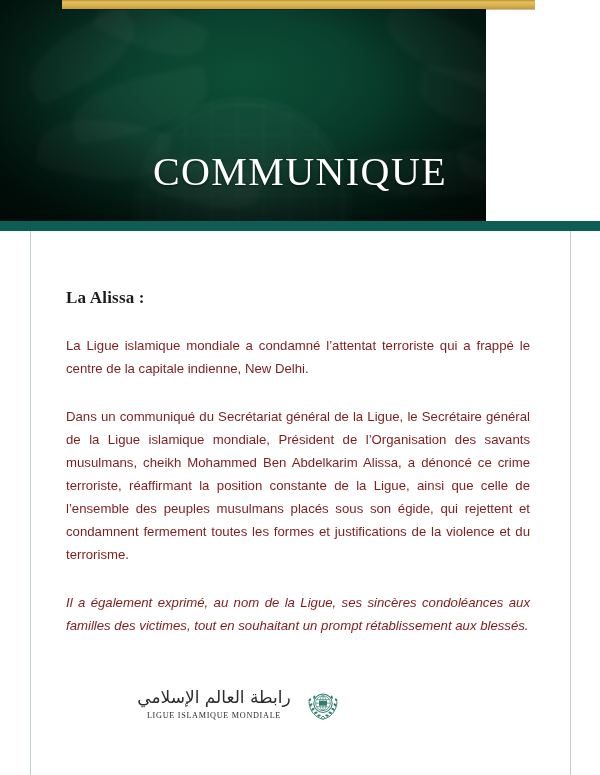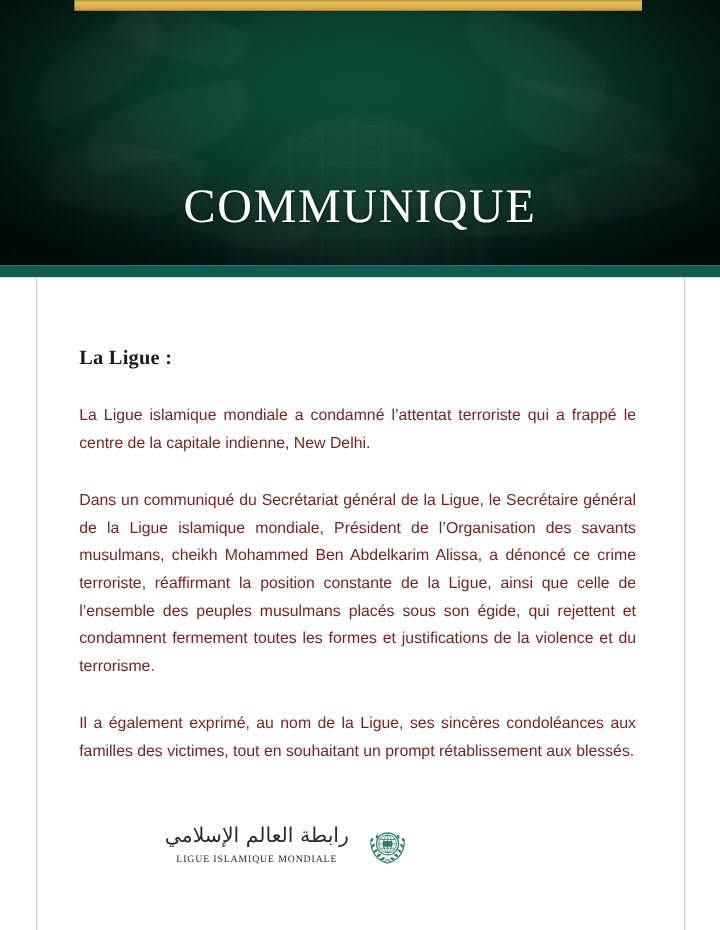--- a/index.html
+++ b/index.html
@@ -28,21 +28,21 @@
     width: 1px;
     background: #c2cdd0;
   }
   .rule-left  { left: 30px; }
   .rule-right { left: 570px; }
 
   
   .banner {
     position: absolute;
     left: 0; top: 0;
-    width: 600px;
+    width: 486px;
     height: 221px;
     background:
       radial-gradient(ellipse 62% 78% at 50% 34%,
          #0d4d35 0%,
          #0a4430 30%,
          #073424 58%,
          #04241a 80%,
          #021610 100%);
     overflow: hidden;
   }
@@ -146,21 +146,21 @@
     letter-spacing: .2px;
   }
   .para {
     font-family: "Liberation Sans", sans-serif;
     font-size: 13.2px;
     line-height: 23px;
     color: #7f1d1d;
     text-align: justify;
     margin: 0 0 25px 0;
   }
-  .para:last-child { margin-bottom: 0; }
+  .para:last-child { margin-bottom: 0; font-style: italic; }
 
   
   .footer {
     position: absolute;
     left: 0;
     top: 684px;
     width: 480px;
     display: flex;
     align-items: center;
     justify-content: center;
@@ -209,21 +209,21 @@
     <div class="banner-title">COMMUNIQUE</div>
   </div>
 
   <div class="gold-bar"></div>
   <div class="teal-bar"></div>
 
   <div class="rule-left"></div>
   <div class="rule-right"></div>
 
   <div class="content">
-    <p class="kicker">La Ligue :</p>
+    <p class="kicker">La Alissa :</p>
     <p class="para">La Ligue islamique mondiale a condamné l’attentat terroriste qui a frappé le centre de la capitale indienne, New Delhi.</p>
     <p class="para">Dans un communiqué du Secrétariat général de la Ligue, le Secrétaire général de la Ligue islamique mondiale, Président de l’Organisation des savants musulmans, cheikh Mohammed Ben Abdelkarim Alissa, a dénoncé ce crime terroriste, réaffirmant la position constante de la Ligue, ainsi que celle de l’ensemble des peuples musulmans placés sous son égide, qui rejettent et condamnent fermement toutes les formes et justifications de la violence et du terrorisme.</p>
     <p class="para">Il a également exprimé, au nom de la Ligue, ses sincères condoléances aux familles des victimes, tout en souhaitant un prompt rétablissement aux blessés.</p>
   </div>
 
   <div class="footer">
     <div class="logo-words">
       <div class="logo-ar">رابطة العالم الإسلامي</div>
       <div class="logo-fr">LIGUE ISLAMIQUE MONDIALE</div>
     </div>

